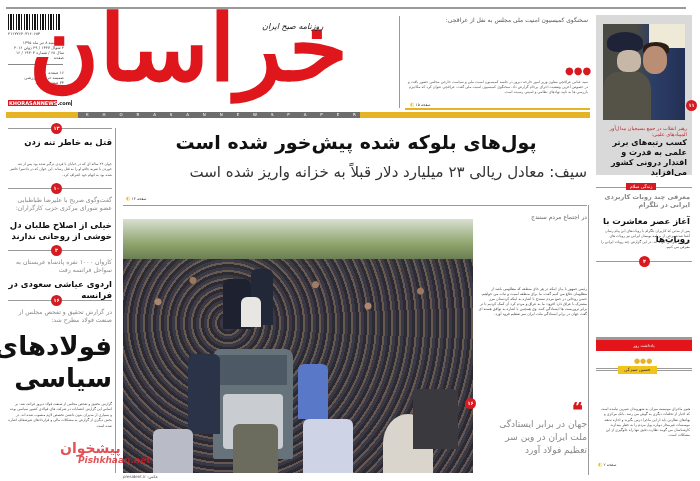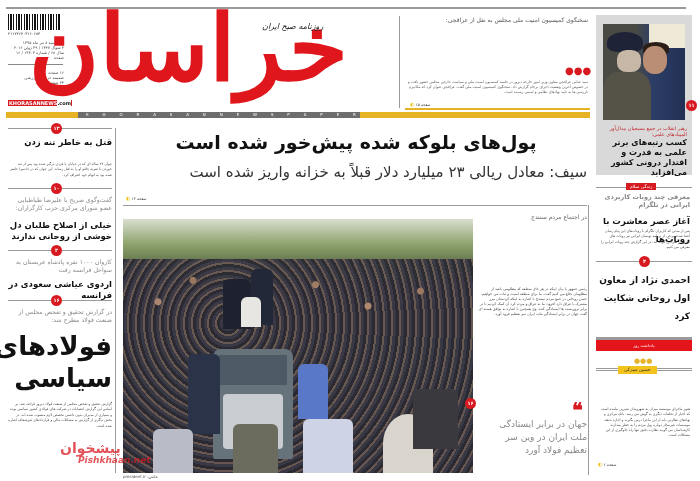--- a/index.html
+++ b/index.html
@@ -217,21 +217,20 @@
     <div class="page-badge" style="left:90px; top:85px;">۱۱</div>
 
     <div class="sec-rule" style="left:0; top:172px; width:96px;"></div>
     <div class="red-label" style="left:30px; top:168px;">زندگی سلام</div>
     <div class="r-kicker rtl" style="top:178px;">معرفی چند روبات کاربردی ایرانی در تلگرام</div>
     <div class="r-headline rtl" style="top:197px;">آغاز عصر معاشرت با روبات‌ها</div>
     <div class="r-body rtl" style="top:214px;">پس از مدتی که کاربران تلگرام با روبات‌های این پیام رسان آشنا شدند برخی از برنامه نویسان ایرانی نیز روبات های کاربردی طراحی کرده اند. در این گزارش چند روبات ایرانی را معرفی می کنیم.</div>
 
     <div class="sec-rule" style="left:0; top:246px; width:96px;"></div>
     <div class="page-badge" style="left:43px; top:241px;">۴</div>
-    <div class="r-headline rtl" style="top:256px; font-size:9px;">احمدی نژاد از معاون اول روحانی شکایت کرد</div>
 
     <div class="red-bar" style="top:322px;">یادداشت روز</div>
     <div class="dots" style="left:38px; top:343px;">●●●</div>
     <div class="gray-line2" style="left:0; top:353px; width:96px;"></div>
     <div class="yellow-label" style="left:22px; top:351px;">حسین سبزکی</div>
     <div class="r-body rtl" style="top:392px;">هنوز ماجرای موسسه میزان به شهروندان شیرین نیامده است که اخبار از تخلفات دیگری به گوش می رسد. بانک مرکزی و نهادهای نظارتی باید از این ماجرا درس بگیرند و اجازه ندهند موسسات غیرمجاز دوباره پول مردم را به خطر بیندازند. کارشناسان می گویند نظارت دقیق تنها راه جلوگیری از این مشکلات است.</div>
     <div class="page-ref" style="left:2px; top:446px;"><span class="moon">◐</span> <span>صفحه ۲</span></div>
   </div>
 
   <div class="v-sep" style="left:115px; top:128px; height:345px;"></div>

